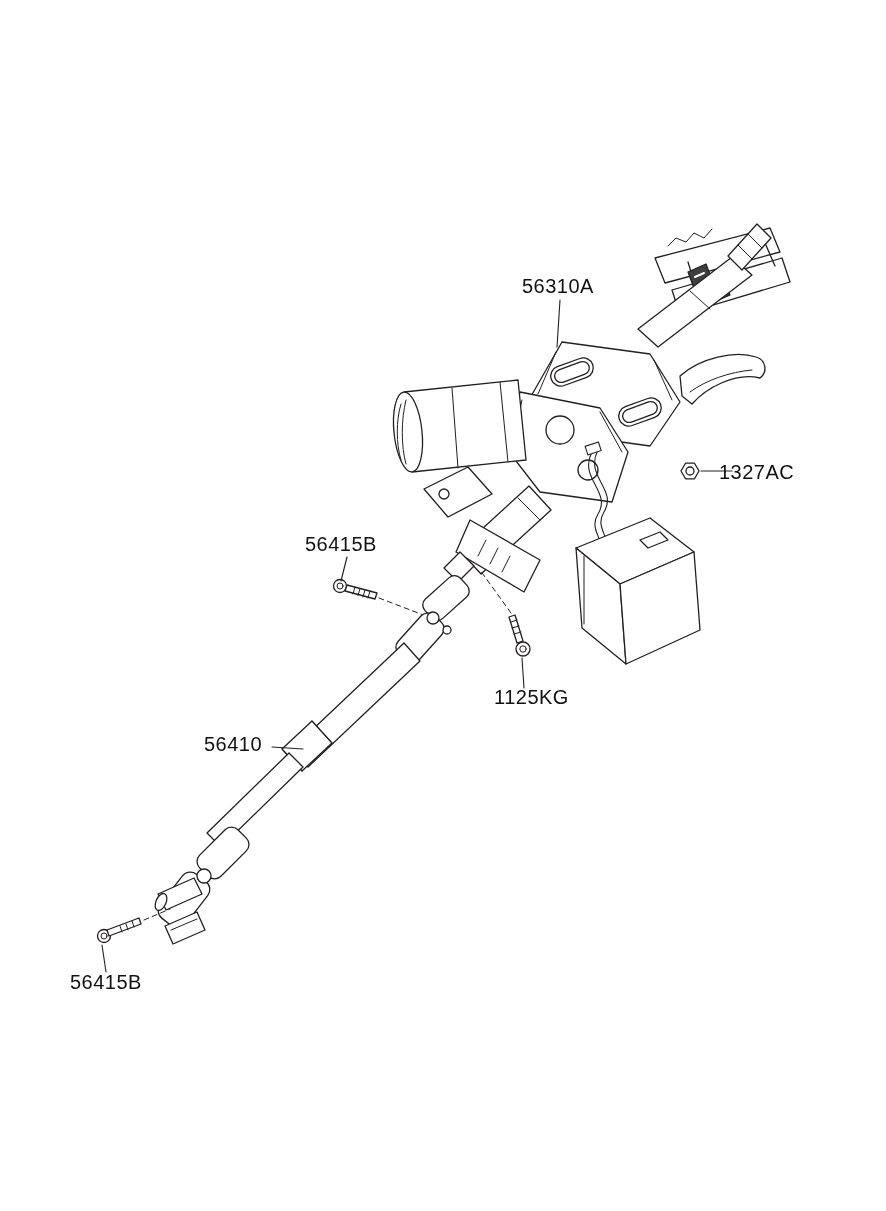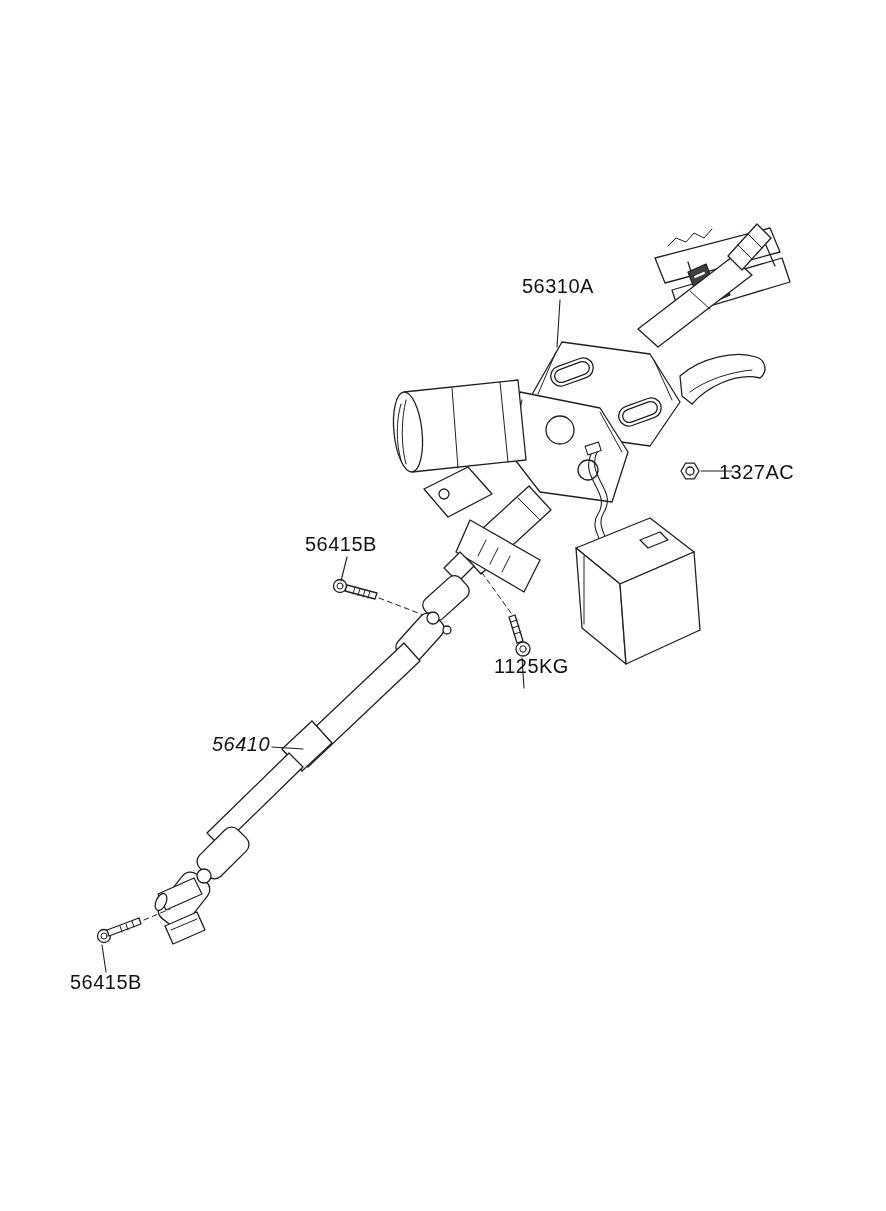--- a/index.html
+++ b/index.html
@@ -194,19 +194,19 @@
       <line x1="106" y1="972" x2="102" y2="945"></line>
     </g>
   </svg>
 
   <div class="part-label" style="left:522px; top:275px;">56310A</div>
 
   <div class="part-label" style="left:719px; top:461px;">1327AC</div>
 
   <div class="part-label" style="left:305px; top:533px;">56415B</div>
 
-  <div class="part-label" style="left:494px; top:655px;text-align:center;">1125KG</div>
-
-  <div class="part-label" style="left:212px; top:733px;font-style:italic;">56410</div>
+  <div class="part-label" style="left:494px; top:686px;text-align:center;">1125KG</div>
+
+  <div class="part-label" style="left:204px; top:733px;">56410</div>
 
   <div class="part-label" style="left:70px; top:971px;">56415B</div>
 
 </div>
 
 </body></html>

